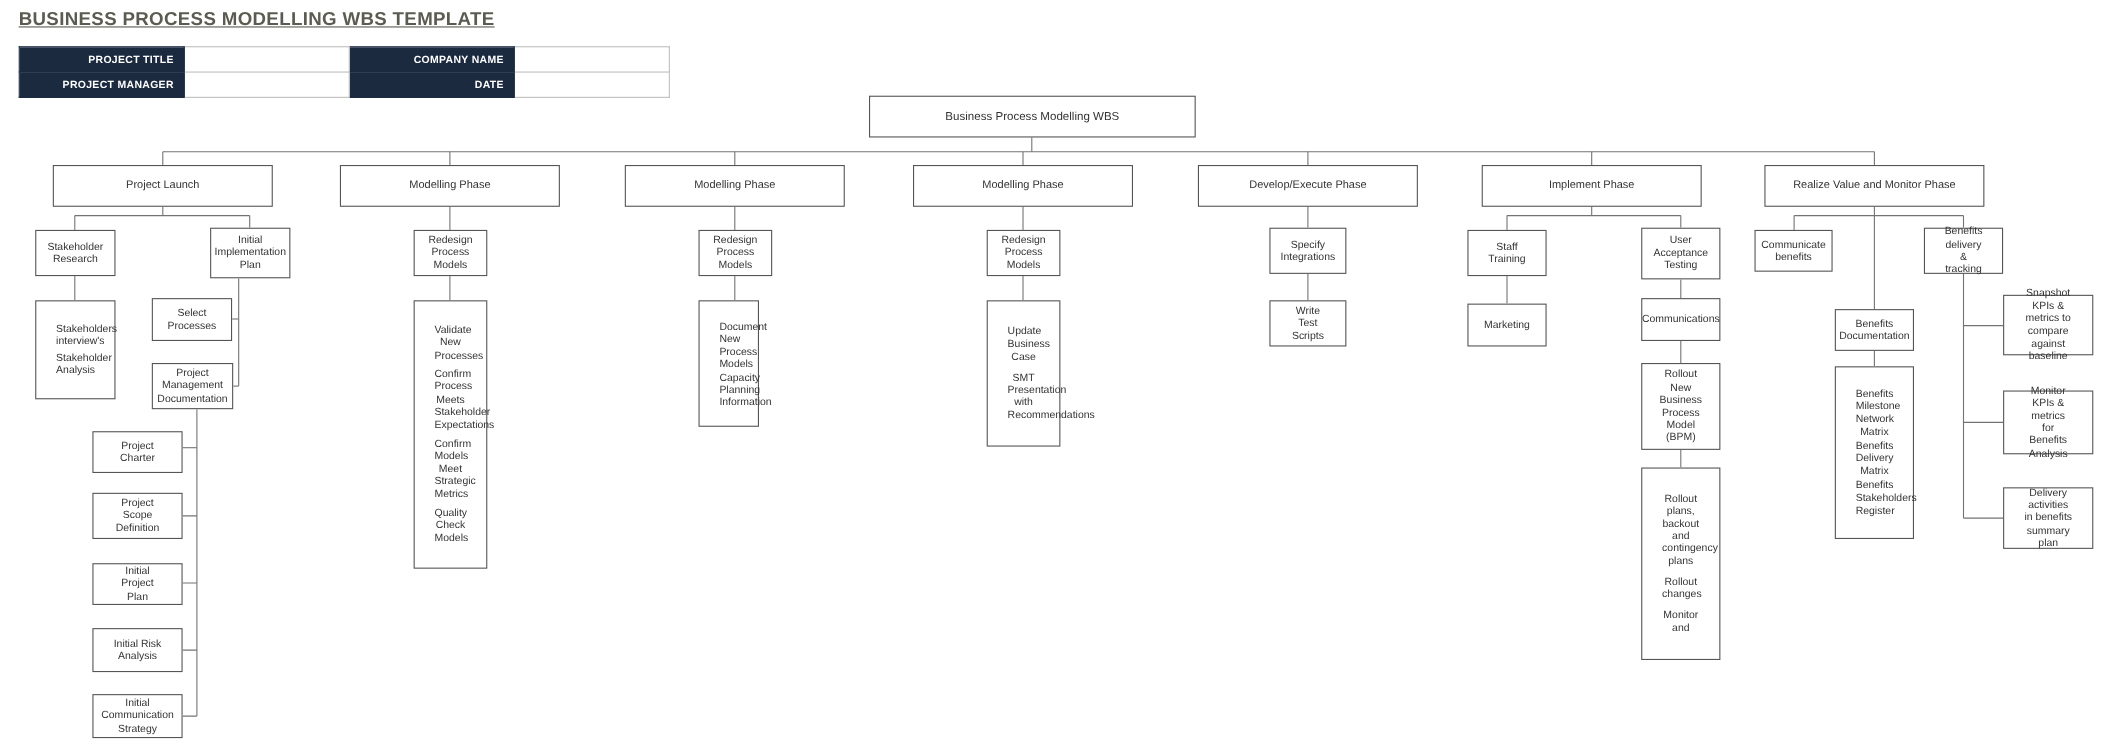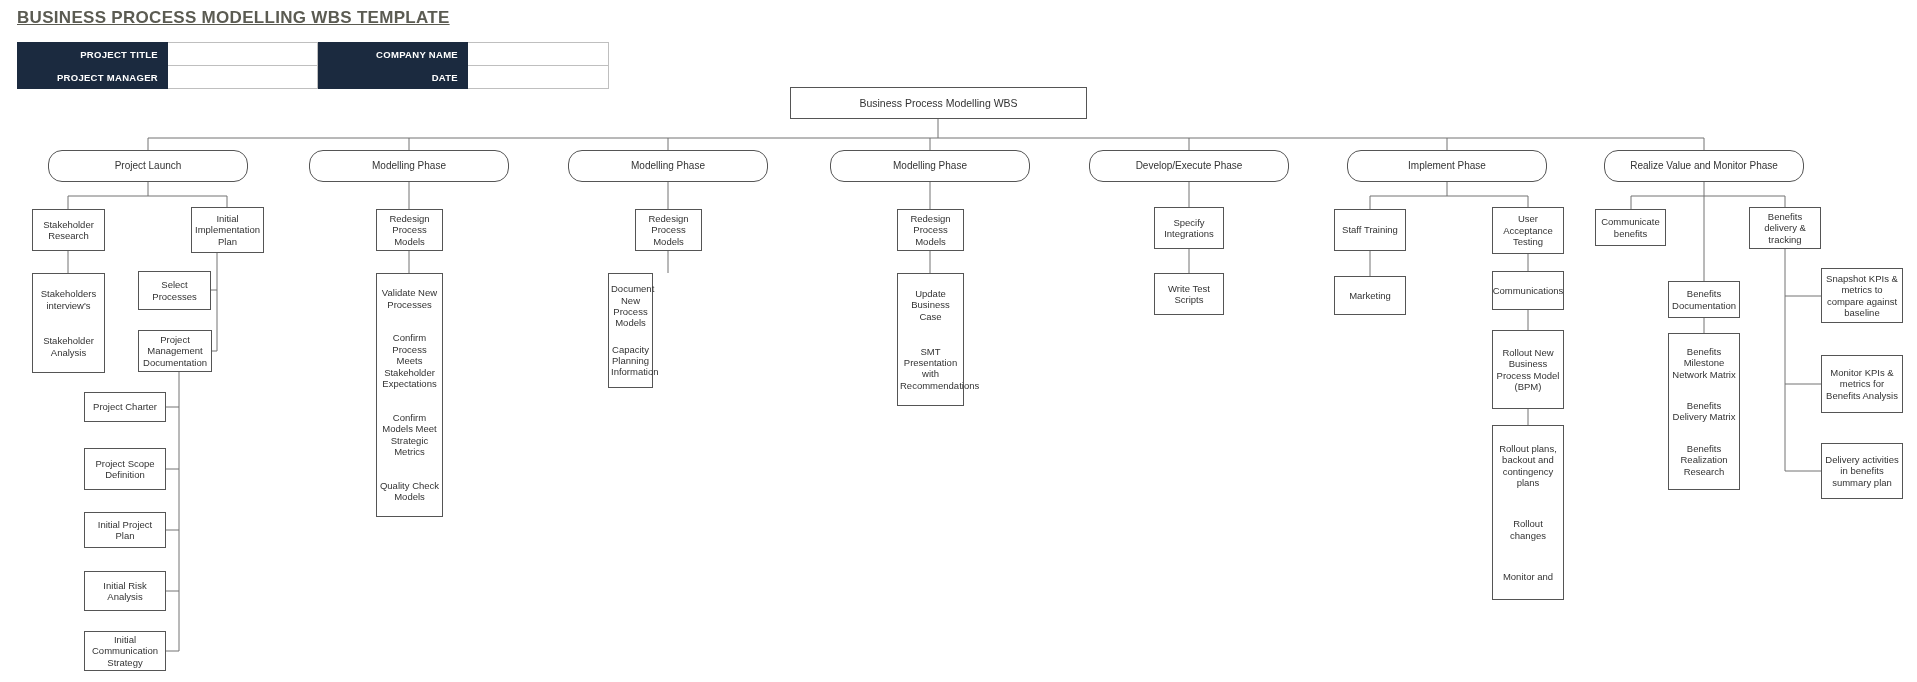--- a/index.html
+++ b/index.html
@@ -24,26 +24,26 @@
   .cell-value { width:150px; background:#ffffff; border:1px solid #bfbfbf; }
   .cell-value.last { width:141px; }
 
   svg.connectors { position:absolute; left:0; top:0; width:1917px; height:682px; }
   svg.connectors line { stroke:#737373; stroke-width:1; }
 
   .node {
     position:absolute; background:#ffffff; border:1px solid #555555;
     display:flex; flex-direction:column; align-items:center; justify-content:center;
     text-align:center; font-size:9.5px; line-height:1.2; color:#333333;
-    padding:2px;
+    padding:18px;
   }
   .node.multi { justify-content:space-around; }
   .node .item { display:block; width:100%; }
   .root-node { font-size:10.5px; }
-  .phase-node { font-size:10px;border-radius:14px; }
+  .phase-node { font-size:10px; }
 </style>
 </head>
 <body>
 
 <div class="page-title">BUSINESS PROCESS MODELLING WBS TEMPLATE</div>
 
 <table class="form-table">
   <tbody>
       <tr>
     <td class="cell-label">PROJECT TITLE</td>
@@ -125,42 +125,42 @@
 <div class="node phase-node" style="left:48px;top:150px;width:200px;height:32px">Project Launch</div>
 <div class="node phase-node" style="left:309px;top:150px;width:200px;height:32px">Modelling Phase</div>
 <div class="node phase-node" style="left:568px;top:150px;width:200px;height:32px">Modelling Phase</div>
 <div class="node phase-node" style="left:830px;top:150px;width:200px;height:32px">Modelling Phase</div>
 <div class="node phase-node" style="left:1089px;top:150px;width:200px;height:32px">Develop/Execute Phase</div>
 <div class="node phase-node" style="left:1347px;top:150px;width:200px;height:32px">Implement Phase</div>
 <div class="node phase-node" style="left:1604px;top:150px;width:200px;height:32px">Realize Value and Monitor Phase</div>
 
 <div class="node" style="left:32px;top:209px;width:73px;height:42px">Stakeholder Research</div>
 <div class="node" style="left:191px;top:207px;width:73px;height:46px">Initial Implementation Plan</div>
-<div class="node multi" style="left:32px;top:273px;width:73px;height:100px">
+<div class="node multi" style="left:32px;top:273px;width:73px;height:90px">
   <span class="item">Stakeholders interview's</span>
   <span class="item">Stakeholder Analysis</span>
 </div>
 <div class="node" style="left:138px;top:271px;width:73px;height:39px">Select Processes</div>
 <div class="node" style="left:138px;top:330px;width:74px;height:42px">Project Management Documentation</div>
 <div class="node" style="left:84px;top:392px;width:82px;height:30px">Project Charter</div>
 <div class="node" style="left:84px;top:448px;width:82px;height:42px">Project Scope Definition</div>
 <div class="node" style="left:84px;top:512px;width:82px;height:36px">Initial Project Plan</div>
 <div class="node" style="left:84px;top:571px;width:82px;height:40px">Initial Risk Analysis</div>
 <div class="node" style="left:84px;top:631px;width:82px;height:40px">Initial Communication Strategy</div>
 
 <div class="node" style="left:376px;top:209px;width:67px;height:42px">Redesign Process Models</div>
 <div class="node multi" style="left:376px;top:273px;width:67px;height:244px">
   <span class="item">Validate New Processes</span>
   <span class="item">Confirm Process Meets Stakeholder Expectations</span>
   <span class="item">Confirm Models Meet Strategic Metrics</span>
   <span class="item">Quality Check Models</span>
 </div>
 
 <div class="node" style="left:635px;top:209px;width:67px;height:42px">Redesign Process Models</div>
-<div class="node multi" style="left:608px;top:273px;width:45px;height:115px">
+<div class="node multi" style="left:635px;top:273px;width:55px;height:115px">
   <span class="item">Document New Process Models</span>
   <span class="item">Capacity Planning Information</span>
 </div>
 
 <div class="node" style="left:897px;top:209px;width:67px;height:42px">Redesign Process Models</div>
 <div class="node multi" style="left:897px;top:273px;width:67px;height:133px">
   <span class="item">Update Business Case</span>
   <span class="item">SMT Presentation with Recommendations</span>
 </div>
 
@@ -177,17 +177,17 @@
   <span class="item">Rollout changes</span>
   <span class="item">Monitor and</span>
 </div>
 
 <div class="node" style="left:1595px;top:209px;width:71px;height:37px">Communicate benefits</div>
 <div class="node" style="left:1749px;top:207px;width:72px;height:42px">Benefits delivery &amp; tracking</div>
 <div class="node" style="left:1668px;top:281px;width:72px;height:37px">Benefits Documentation</div>
 <div class="node multi" style="left:1668px;top:333px;width:72px;height:157px">
   <span class="item">Benefits Milestone Network Matrix</span>
   <span class="item">Benefits Delivery Matrix</span>
-  <span class="item">Benefits Realization Research</span>
+  <span class="item">Benefits Stakeholders Register</span>
 </div>
 <div class="node" style="left:1821px;top:268px;width:82px;height:55px">Snapshot KPIs &amp; metrics to compare against baseline</div>
 <div class="node" style="left:1821px;top:355px;width:82px;height:58px">Monitor KPIs &amp; metrics for Benefits Analysis</div>
 <div class="node" style="left:1821px;top:443px;width:82px;height:56px">Delivery activities in benefits summary plan</div>
 
 </body></html>

